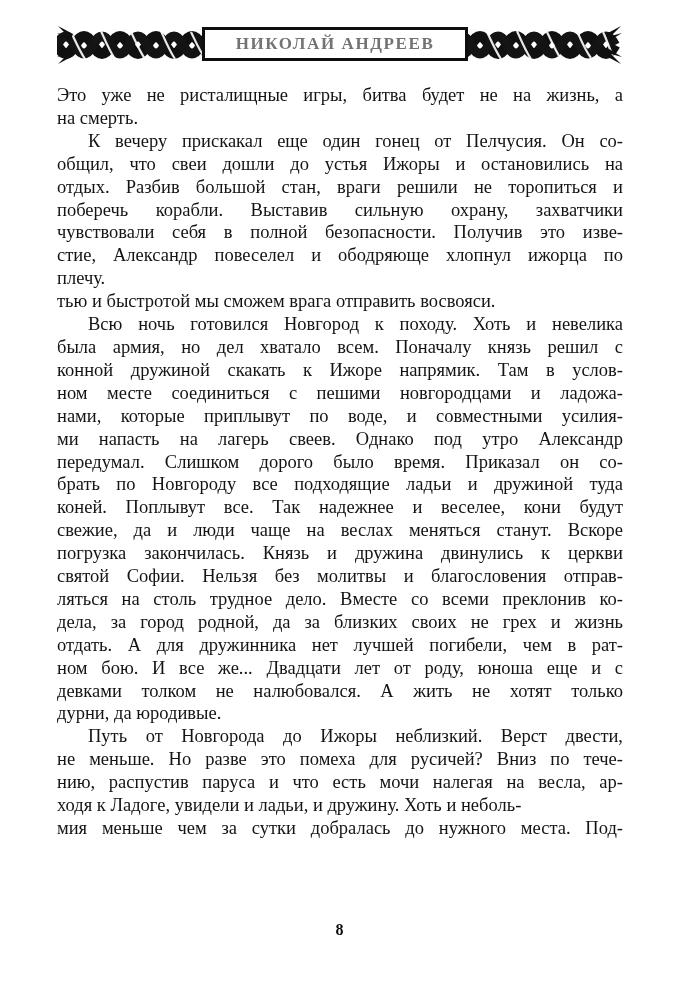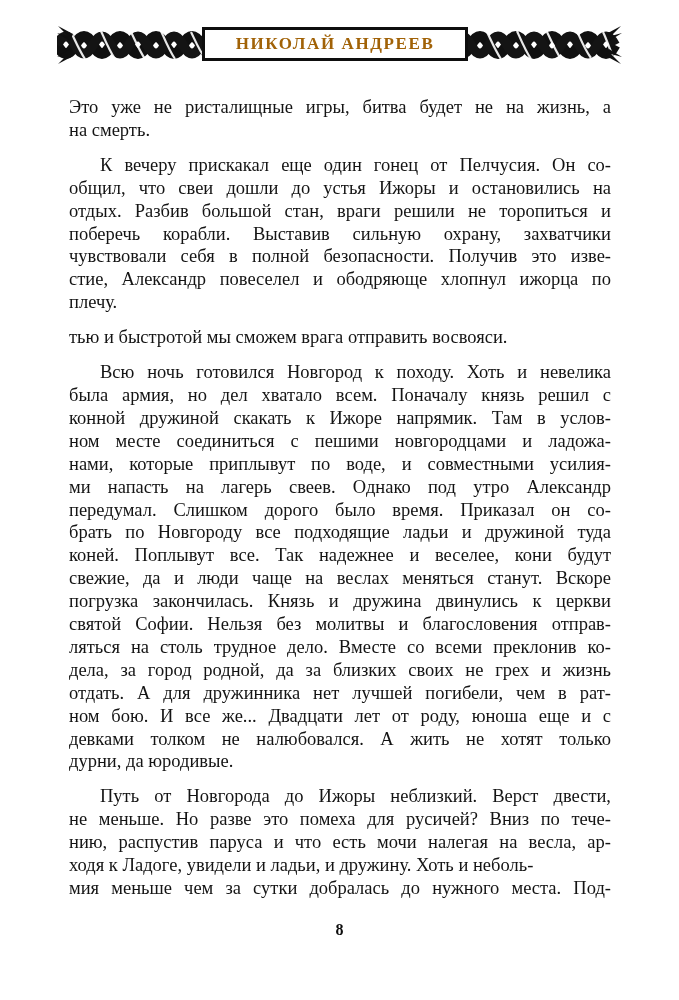--- a/index.html
+++ b/index.html
@@ -31,35 +31,35 @@
     background: #ffffff;
     border: 3px solid #0e0e0e;
     display: flex;
     align-items: center;
     justify-content: center;
   }
   .title-box .author {
     font-weight: bold;
     font-size: 17px;
     letter-spacing: 1.6px;
-    color: #a16207;
+    color: #737373;
     white-space: nowrap;
   }
 
   
   .text-block {
     position: absolute;
     left: 57px;
     top: 84px;
     width: 566px;
     color: #141414;
     font-size: 18.5px;
     line-height: 22.9px;
   }
-  .paragraph { margin: 12px; }
+  .paragraph { margin: 0; }
   .line {
     text-align: justify;
     text-align-last: justify;
     -moz-text-align-last: justify;
   }
   .line.indent { text-indent: 31px; }
   .line.last { text-align-last: left; -moz-text-align-last: left; }
 
   
   .page-number {

